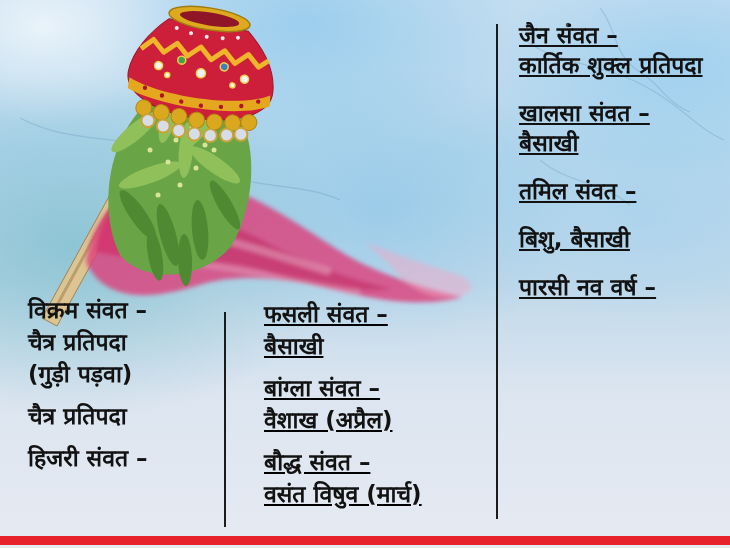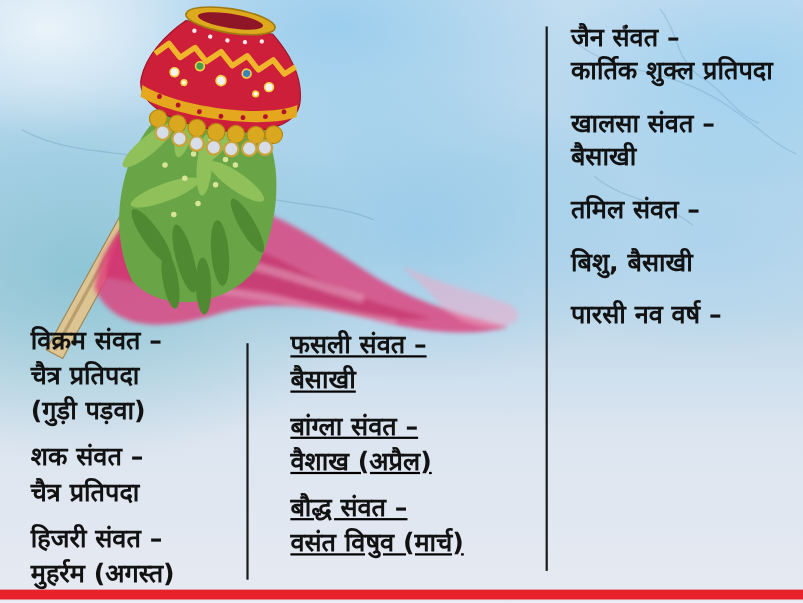--- a/index.html
+++ b/index.html
@@ -21,21 +21,21 @@
   .divider{position:absolute;width:2px;background:#1b1b1b;z-index:2;}
   .divider-left{left:224px;top:312px;height:215px;}
   .divider-right{left:496px;top:24px;height:495px;}
   .col{position:absolute;z-index:3;}
   .col-1{left:28px;top:294px;width:196px;}
   .col-2{left:264px;top:298px;width:222px;text-decoration:underline;}
   .col-3{left:519px;top:20px;width:208px;}
   .entry{margin:0 0 10px 0;}
   .col-3 .entry{margin-bottom:18px;}
   .line{font-weight:700;font-size:23px;line-height:32px;color:#121212;white-space:nowrap;}
-  .col-3 .line{line-height:30px;}
+  .col-3 .line{line-height:30px;text-decoration:underline;}
   .accent-bar{position:absolute;left:0;top:536px;width:730px;height:9px;background:#e8222b;z-index:4;}
 </style>
 </head>
 <body>
 
 <div class="stage">
 
   <svg class="texture" width="730" height="548" viewBox="0 0 730 548">
     <g fill="none" stroke="rgba(70,125,165,0.22)" stroke-width="1.2">
       <path d="M20,118 C80,150 140,128 210,168 C250,190 300,182 340,200"></path>
@@ -154,26 +154,24 @@
   <div class="divider divider-left"></div>
   <div class="divider divider-right"></div>
 
   <div class="col col-1">
     <div class="entry">
       <div class="line">विक्रम संवत –</div>
       <div class="line">चैत्र प्रतिपदा</div>
       <div class="line">(गुड़ी पड़वा)</div>
     </div>
     <div class="entry">
-      <div class="line">शक संवत –</div>
       <div class="line">चैत्र प्रतिपदा</div>
     </div>
     <div class="entry">
       <div class="line">हिजरी संवत –</div>
-      <div class="line">मुहर्रम (अगस्त)</div>
     </div>
   </div>
 
   <div class="col col-2">
     <div class="entry">
       <div class="line">फसली संवत –</div>
       <div class="line">बैसाखी</div>
     </div>
     <div class="entry">
       <div class="line">बांग्ला संवत –</div>

